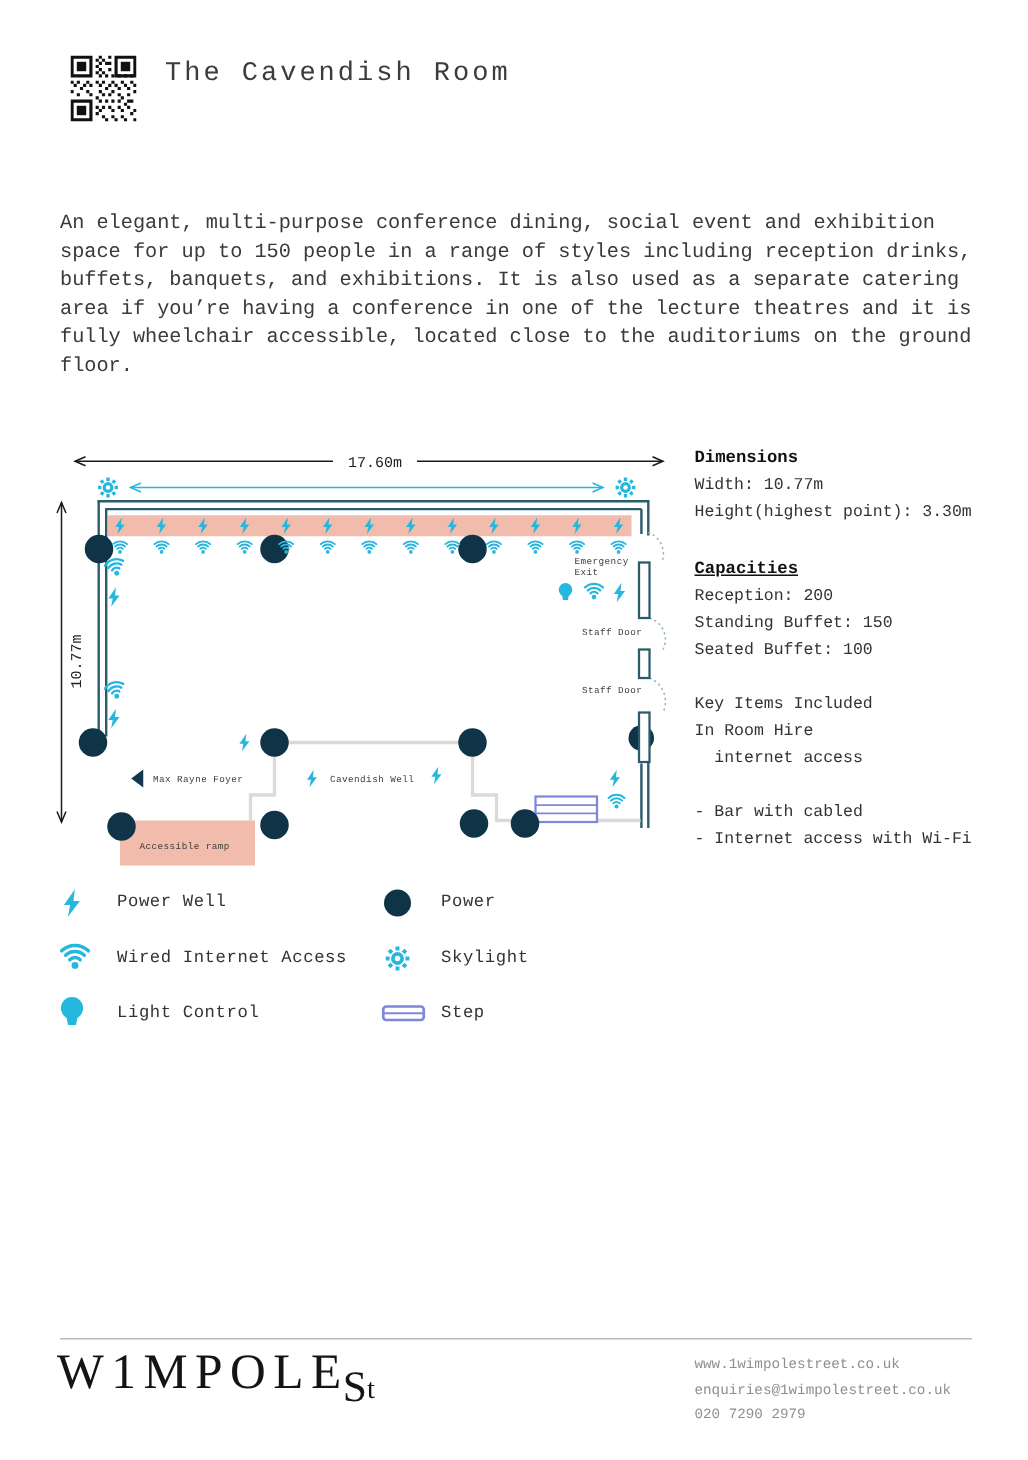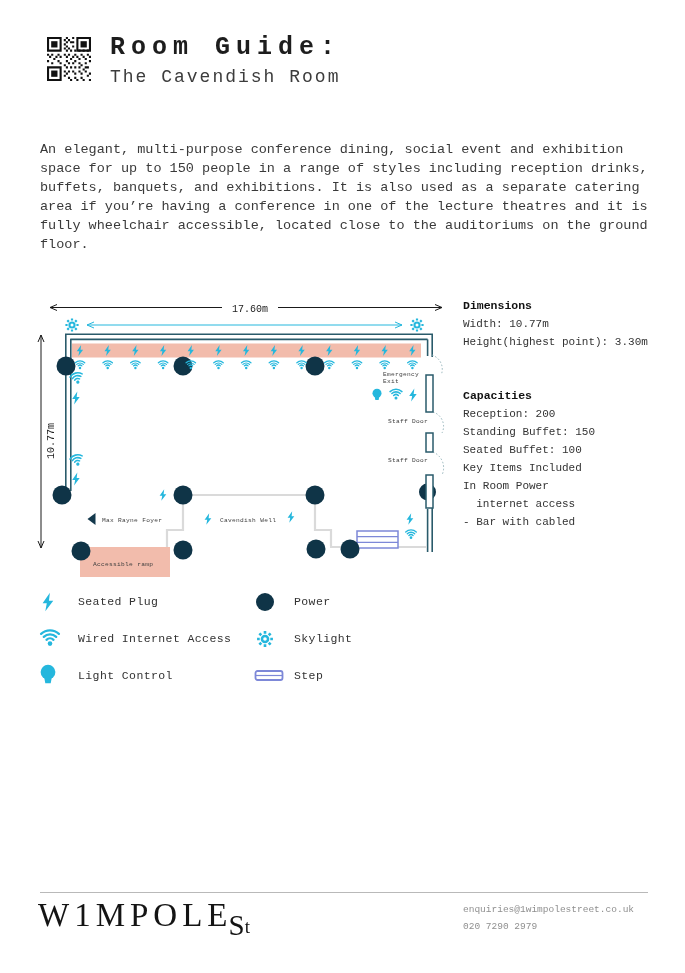--- a/index.html
+++ b/index.html
@@ -19,22 +19,22 @@
     font-size:13.5px;line-height:19px;color:#3a3a3a;
   }
   
   .plan{position:absolute;left:30px;top:290px;}
   .dimtext{font-size:10px;fill:#222;font-family:"Liberation Mono","DejaVu Sans Mono",monospace;}
   .plantext{font-size:6.2px;fill:#3d3d3d;letter-spacing:0.3px;font-family:"Liberation Mono","DejaVu Sans Mono",monospace;}
   
   .details{position:absolute;left:463px;top:297px;width:205px;font-size:11px;line-height:18px;color:#333;}
   .details .hd{font-weight:bold;font-size:11.5px;color:#111;}
   .details .row{white-space:pre;}
-  .gap24{margin-top:36px;}
-  .gap18{}
+  .gap24{margin-top:20px;text-decoration:underline;}
+  .gap18{margin-top:18px;}
   
   .legend{
     position:absolute;left:38px;top:583px;
     display:grid;grid-template-columns:40px 176px 40px 120px;
     grid-auto-rows:37px;align-items:center;
   }
   .legend .lbl{font-size:11.5px;color:#333;letter-spacing:0.4px;}
   .legend .ic{display:flex;align-items:center;}
   
   .divider{position:absolute;left:40px;top:892px;width:608px;height:1px;background:#b9b9b9;}
@@ -85,21 +85,20 @@
       <rect x="4" y="4" width="6" height="6"></rect>
     <path d="M28,0h14v14h-14z M30,2v10h10v-10z" fill-rule="evenodd"></path>
       <rect x="32" y="4" width="6" height="6"></rect>
     <path d="M0,28h14v14h-14z M2,30v10h10v-10z" fill-rule="evenodd"></path>
       <rect x="4" y="32" width="6" height="6"></rect>
     <path d="M18,0h2v2h-2z M24,0h2v2h-2z M20,2h2v2h-2z M16,2h2v2h-2z M18,4h2v2h-2z M22,4h2v2h-2z M24,4h2v2h-2z M16,6h2v2h-2z M18,8h2v2h-2z M24,8h2v2h-2z M20,10h2v2h-2z M16,10h2v2h-2z M18,12h2v2h-2z M22,12h2v2h-2z M26,12h2v2h-2z M30,12h2v2h-2z M34,12h2v2h-2z M38,12h2v2h-2z M0,16h2v2h-2z M4,16h2v2h-2z M10,16h2v2h-2z M2,18h2v2h-2z M8,18h2v2h-2z M12,18h2v2h-2z M6,20h2v2h-2z M0,22h2v2h-2z M10,22h2v2h-2z M4,24h2v2h-2z M12,24h2v2h-2z M16,16h2v2h-2z M20,16h2v2h-2z M26,16h2v2h-2z M32,16h2v2h-2z M38,16h2v2h-2z M18,18h2v2h-2z M24,18h2v2h-2z M28,18h2v2h-2z M34,18h2v2h-2z M40,18h2v2h-2z M22,20h2v2h-2z M30,20h2v2h-2z M36,20h2v2h-2z M18,22h2v2h-2z M26,22h2v2h-2z M40,22h2v2h-2z M20,24h2v2h-2z M24,24h2v2h-2z M30,24h2v2h-2z M36,24h2v2h-2z M16,26h2v2h-2z M32,26h2v2h-2z M18,28h2v2h-2z M22,28h2v2h-2z M26,28h2v2h-2z M30,28h2v2h-2z M36,28h2v2h-2z M38,28h2v2h-2z M34,30h2v2h-2z M16,32h2v2h-2z M20,32h2v2h-2z M24,32h2v2h-2z M30,32h2v2h-2z M36,32h2v2h-2z M18,34h2v2h-2z M26,34h2v2h-2z M32,34h2v2h-2z M40,34h2v2h-2z M16,36h2v2h-2z M38,36h2v2h-2z M20,38h2v2h-2z M26,38h2v2h-2z M32,38h2v2h-2z M22,40h2v2h-2z M28,40h2v2h-2z M34,40h2v2h-2z M40,40h2v2h-2z"></path>
   </g>
 </svg>
 
 <div class="titles">
-  <div class="title1">Room Guide:</div>
   <div class="title2">The Cavendish Room</div>
 </div>
 
 <p class="intro">An elegant, multi-purpose conference dining, social event and exhibition space for up to 150 people in a range of styles including reception drinks, buffets, banquets, and exhibitions. It is also used as a separate catering area if you’re having a conference in one of the lecture theatres and it is fully wheelchair accessible, located close to the auditoriums on the ground floor.</p>
 
 <svg class="plan" viewBox="0 0 420 300" width="420" height="300">
 
   <g stroke="#1a1a1a" stroke-width="1" fill="none">
     <path d="M20,17.5 H412"></path>
     <path d="M27,14.5 L20,17.5 L27,20.5 M405,14.5 L412,17.5 L405,20.5"></path>
@@ -237,33 +236,34 @@
   <div class="hd">Dimensions</div>
   <div class="row">Width: 10.77m</div>
   <div class="row">Height(highest point): 3.30m</div>
 
   <div class="hd gap24">Capacities</div>
   <div class="row">Reception: 200</div>
   <div class="row">Standing Buffet: 150</div>
   <div class="row">Seated Buffet: 100</div>
 
   <div class="row gap18">Key Items Included</div>
-  <div class="row">In Room Power</div>
+  <div class="row">In Room Hire</div>
 
   <div class="row">  internet access</div>
   <div class="row gap18">- Bar with cabled</div>
+  <div class="row">- Internet access with Wi-Fi</div>
 </div>
 
 <div class="legend">
   <span class="ic">
     <svg width="24" height="24">
         <use href="#sym-bolt" transform="translate(10,12) scale(1.35)"></use>
       </svg>
   </span>
-  <span class="lbl">Seated Plug</span>
+  <span class="lbl">Power Well</span>
   <span class="ic">
     <svg width="24" height="24">
         <circle cx="11" cy="12" r="9" fill="#0f3447"></circle>
       </svg>
   </span>
   <span class="lbl">Power</span>
 
   <span class="ic">
     <svg width="26" height="24">
         <use href="#sym-wifi" transform="translate(12,12) scale(1.35)"></use>
@@ -290,15 +290,16 @@
     </svg>
   </span>
   <span class="lbl">Step</span>
 </div>
 
 <div class="divider"></div>
 <div class="logo">
   <span class="main">W1MPOLE</span><span class="sufS">S</span><span class="sufT">t</span>
 </div>
 <div class="contact">
+  <div>www.1wimpolestreet.co.uk</div>
   <div>enquiries@1wimpolestreet.co.uk</div>
   <div>020 7290 2979</div>
 </div>
 
 </body></html>

